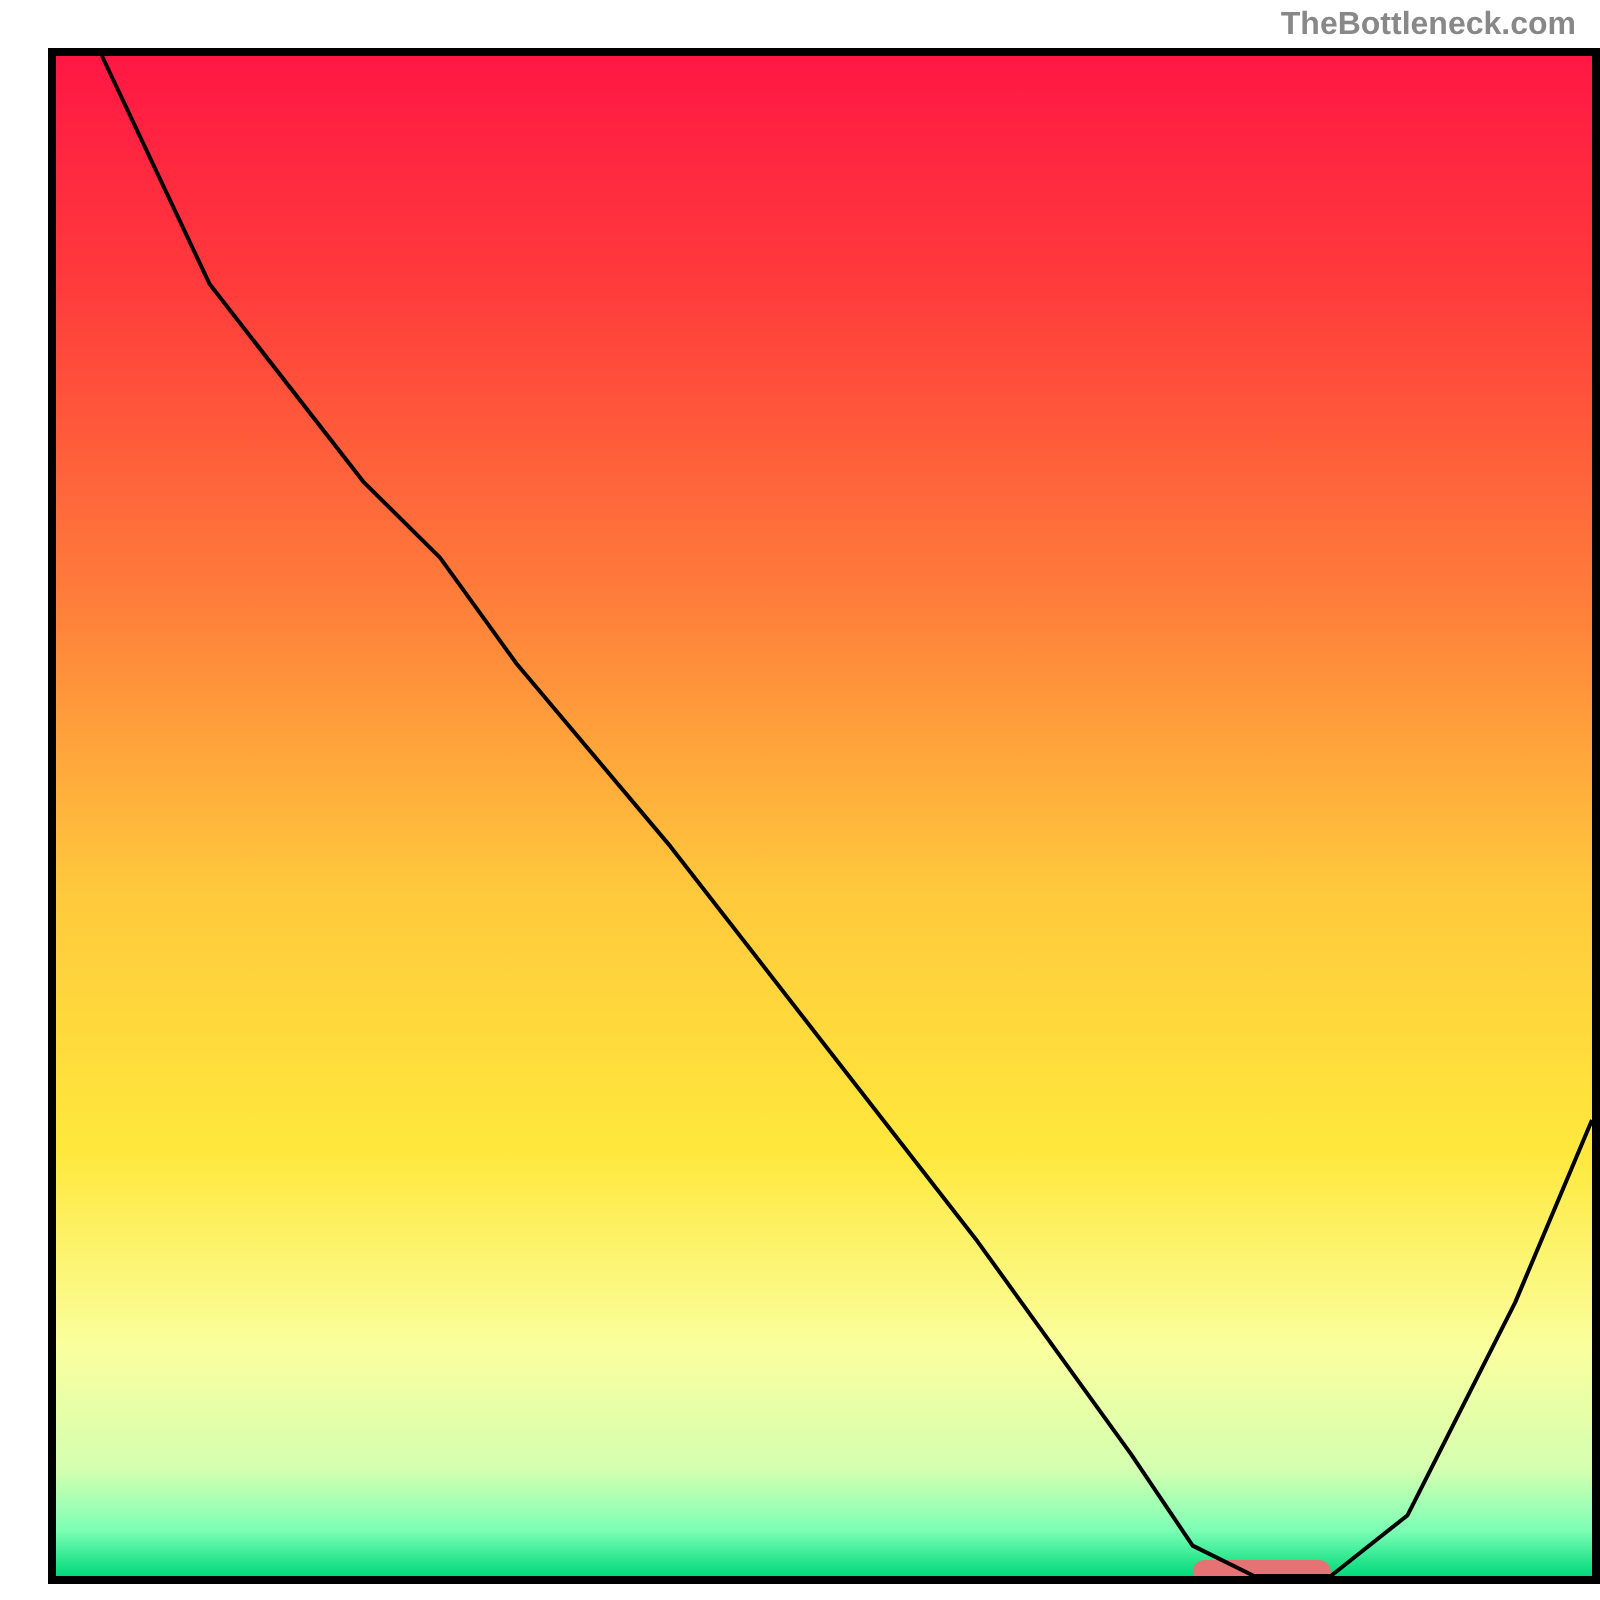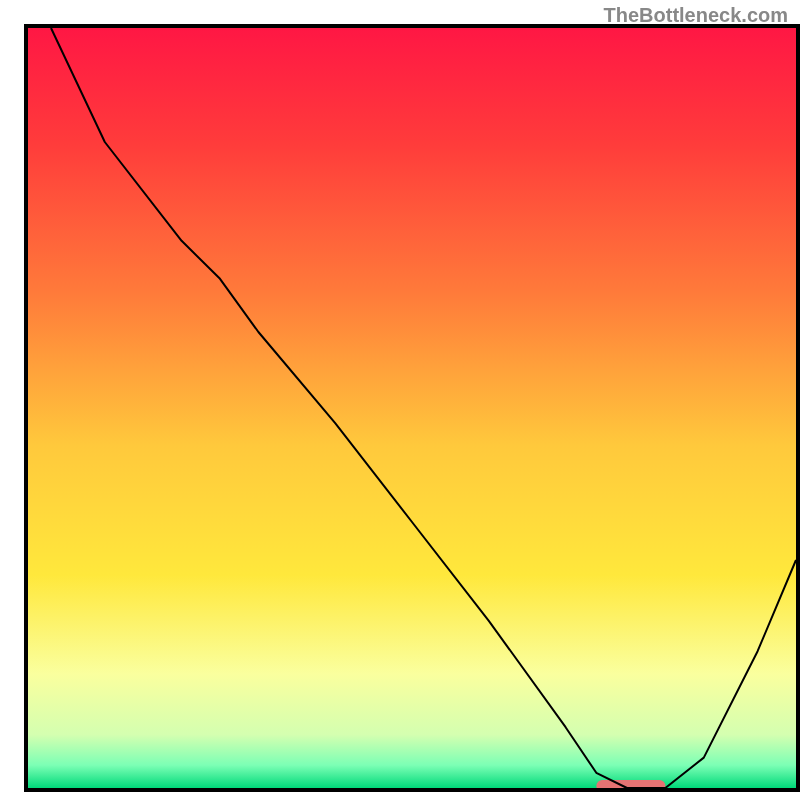--- a/index.html
+++ b/index.html
@@ -12,21 +12,21 @@
   }
   .container {
     position: relative;
     width: 800px;
     height: 800px;
   }
   .watermark {
     position: absolute;
     top: 4px;
     right: 12px;
-    font-size: 20px;
+    font-size: 16px;
     font-weight: bold;
     color: #888888;
     z-index: 10;
   }
   .chart-svg {
     display: block;
   }
 </style>
 </head>
 <body>

